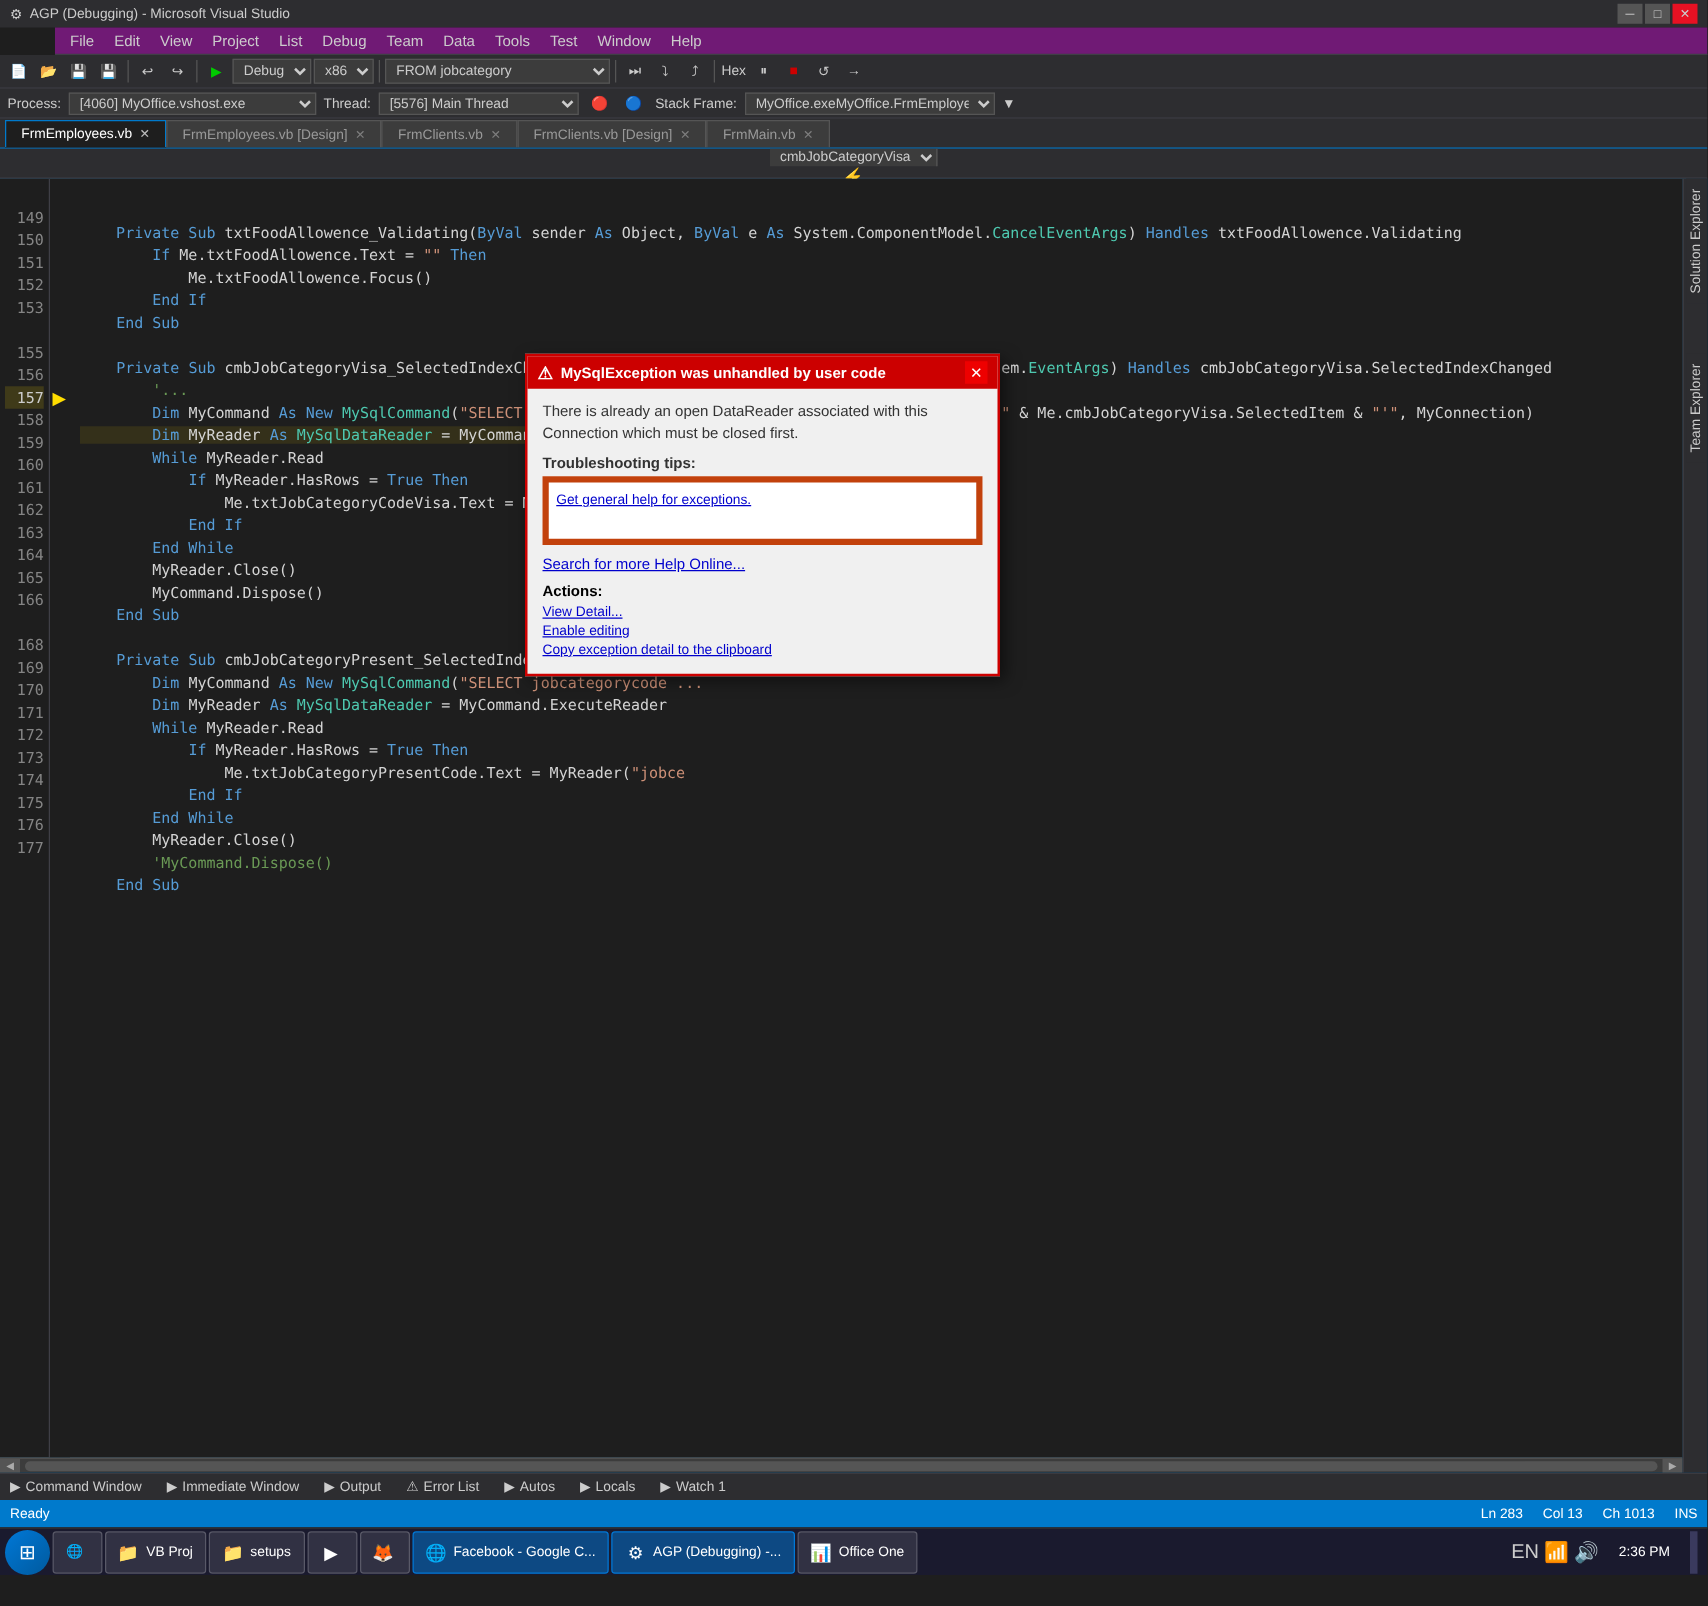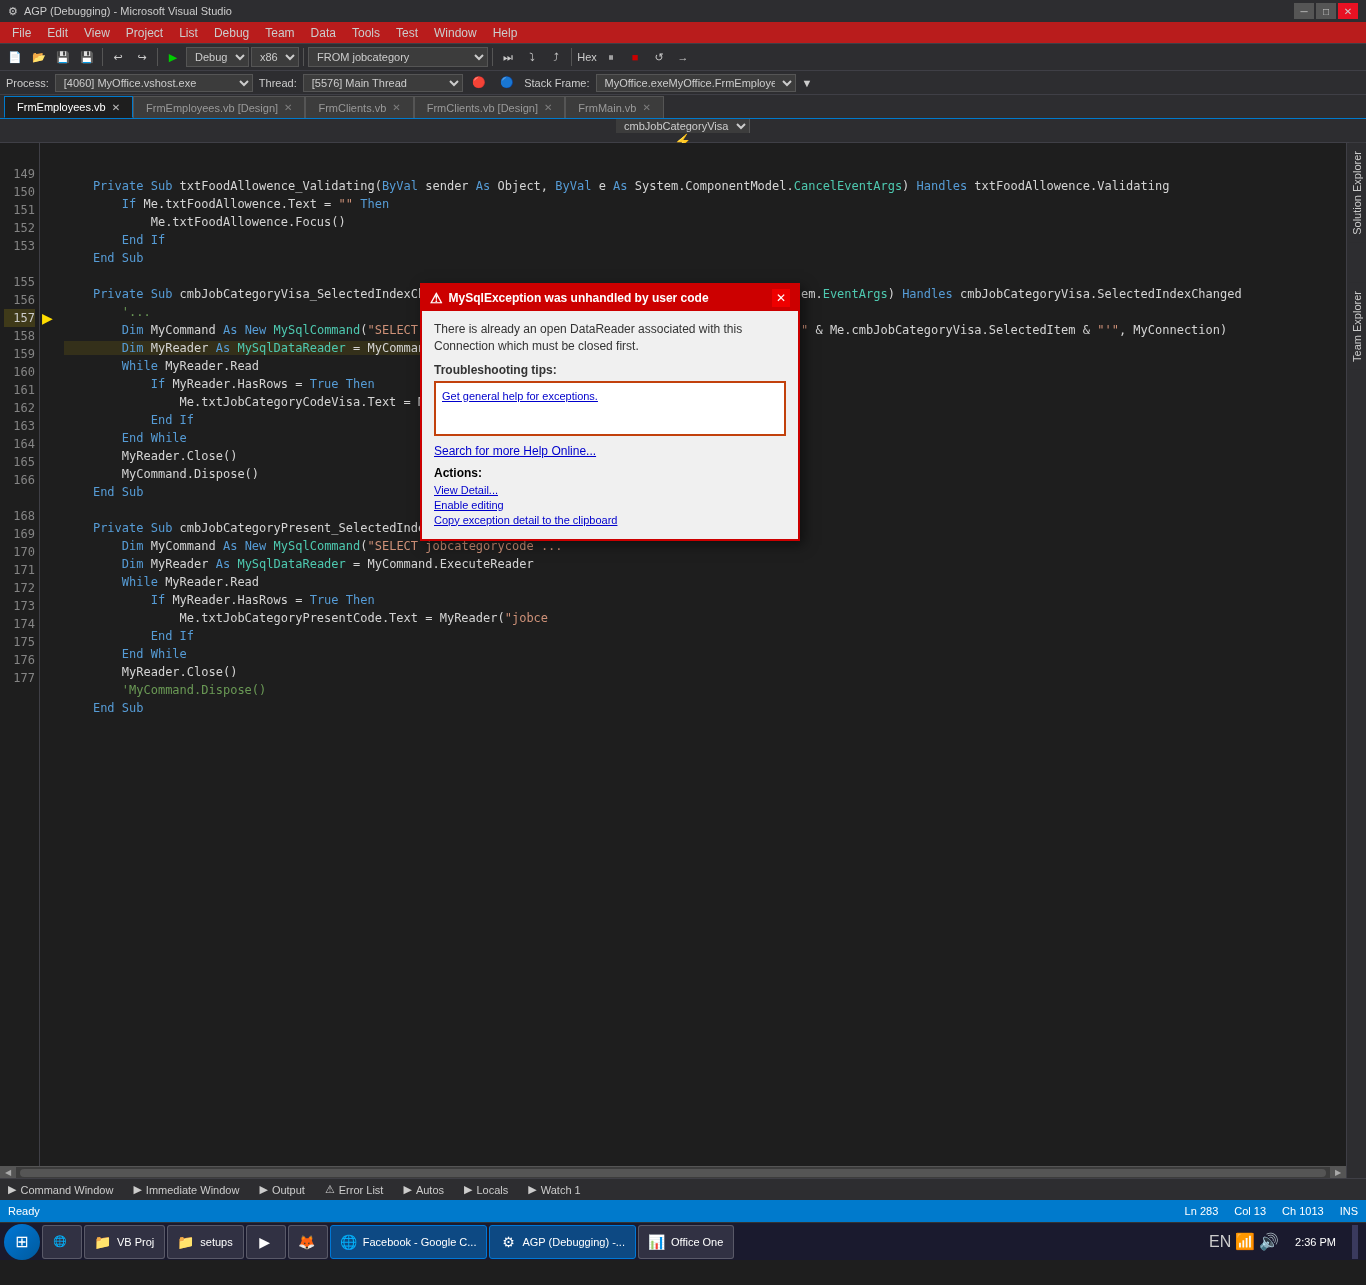--- a/index.html
+++ b/index.html
@@ -16,28 +16,29 @@
       color: #ccc;
       font-size: 11px;
     }
     .title-bar-left { display: flex; align-items: center; gap: 6px; }
     .title-bar-controls { display: flex; gap: 2px; }
     .title-btn { width: 20px; height: 16px; background: #555; border: none; color: #ccc; font-size: 10px; cursor: pointer; display: flex; align-items: center; justify-content: center; }
     .title-btn.close { background: #e81123; }
 
     
     .menu-bar {
-      background: #b91c1c;
+      background: #701a75;
       height: 22px;
       display: flex;
       align-items: center;
       padding: 0 4px;
       color: #ccc;
       font-size: 12px;
       border-bottom: 1px solid #3f3f46;
+      margin-left: 44px;
     }
     .menu-item { padding: 2px 8px; cursor: pointer; }
 
     
     .toolbar-area {
       background: #2d2d30;
       border-bottom: 1px solid #3f3f46;
     }
     .toolbar {
       height: 26px;
@@ -273,21 +274,21 @@
       display: flex; align-items: center; justify-content: center;
     }
     .dialog-body { padding: 10px 12px; }
     .dialog-section-title {
       font-weight: bold;
       margin-bottom: 4px;
       color: #333;
     }
     .dialog-text { color: #333; margin-bottom: 8px; line-height: 1.4; }
     .dialog-tips-box {
-      border: 2px solid #c2410c;
+      border: 5px solid #c2410c;
       background: white;
       padding: 6px;
       height: 55px;
       overflow: auto;
       margin-bottom: 8px;
     }
     .dialog-link { color: #0000cc; text-decoration: underline; cursor: pointer; font-size: 11px; }
     .dialog-search-link { color: #0000cc; text-decoration: underline; cursor: pointer; margin-bottom: 8px; display: block; }
     .dialog-actions-title { font-weight: bold; margin-bottom: 4px; }
     .dialog-action-link { color: #0000cc; text-decoration: underline; cursor: pointer; display: block; margin-bottom: 3px; font-size: 11px; }

